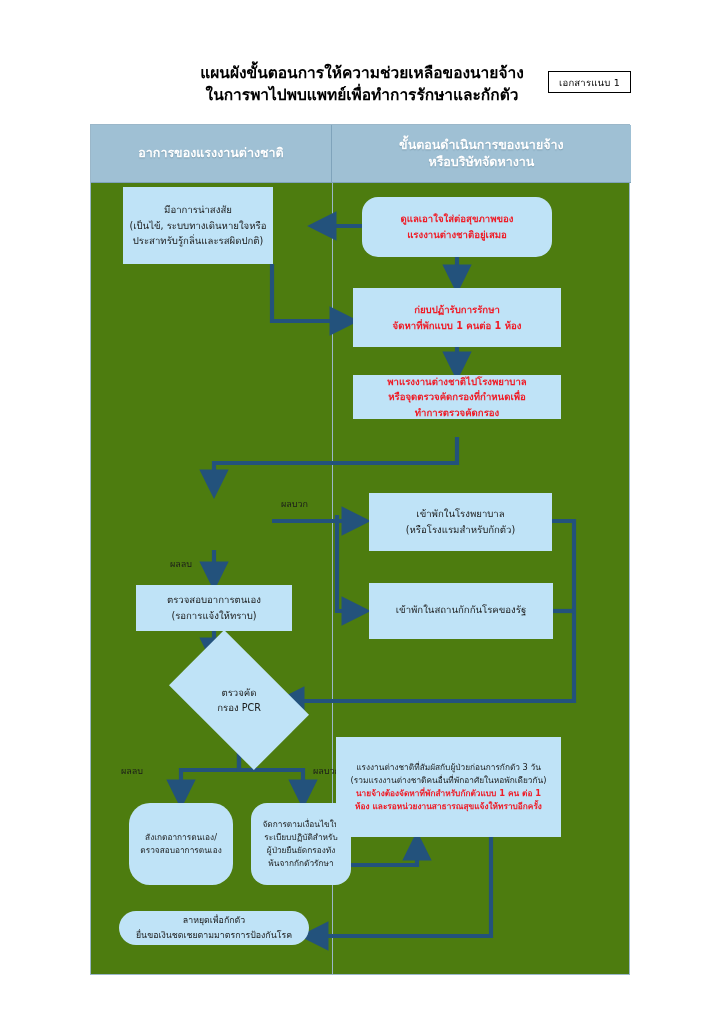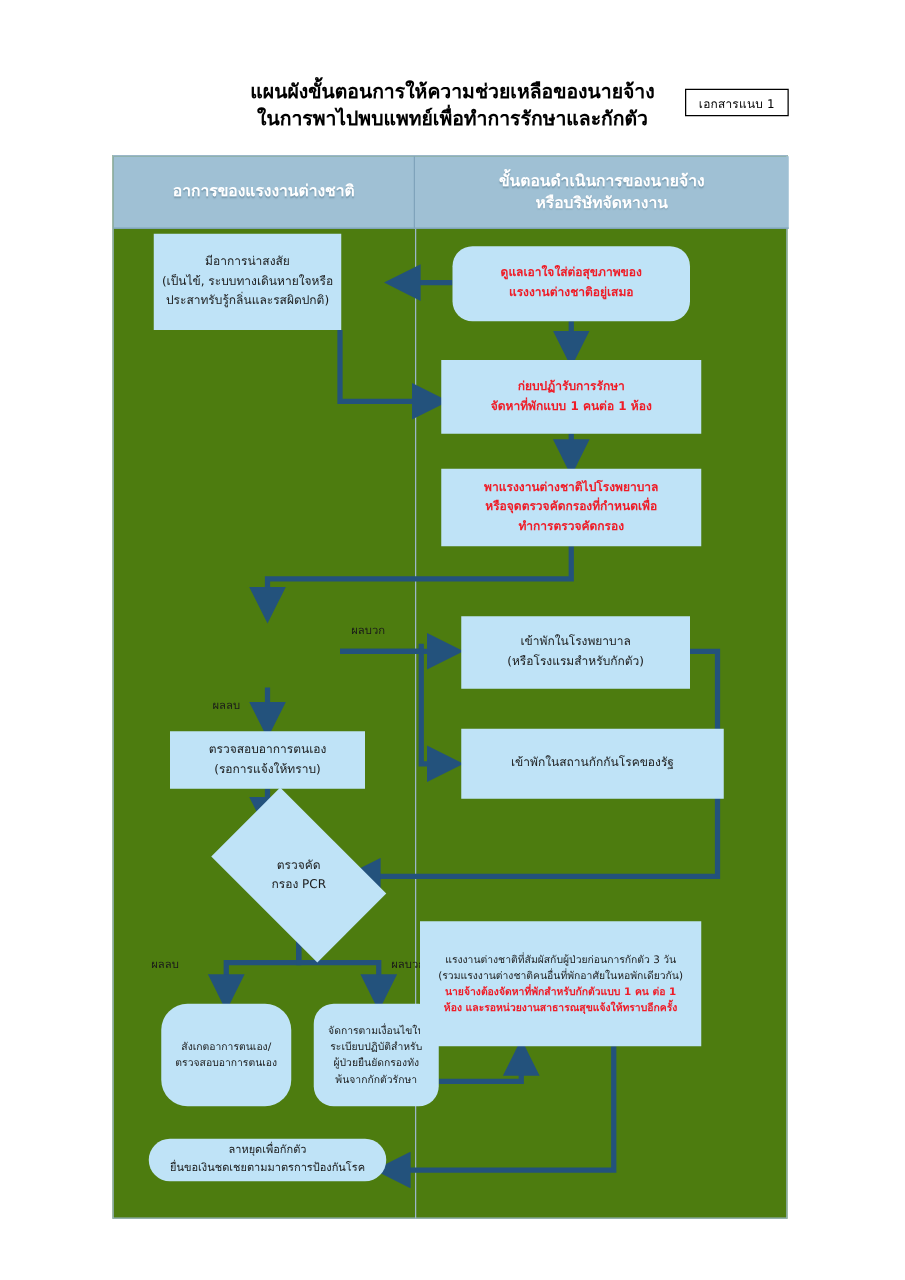--- a/index.html
+++ b/index.html
@@ -199,36 +199,36 @@
   <div class="node rounded red" style="left:271px; top:72px; width:190px; height:60px;">
     <span class="ln">ดูแลเอาใจใส่ต่อสุขภาพของ</span>
     <span class="ln">แรงงานต่างชาติอยู่เสมอ</span>
   </div>
 
   <div class="node red" style="left:262px; top:163px; width:208px; height:59px;">
     <span class="ln">ก่ยบปฏ้ารับการรักษา</span>
     <span class="ln">จัดหาที่พักแบบ 1 คนต่อ 1 ห้อง</span>
   </div>
 
-  <div class="node red" style="left:262px; top:250px; width:208px; height:62px;">
+  <div class="node red" style="left:262px; top:250px; width:208px; height:44px;">
     <span class="ln">พาแรงงานต่างชาติไปโรงพยาบาล</span>
     <span class="ln">หรือจุดตรวจคัดกรองที่กำหนดเพื่อ</span>
     <span class="ln">ทำการตรวจคัดกรอง</span>
   </div>
 
 
   <div class="edge-label" style="left:190px; top:372px;">ผลบวก</div>
   <div class="edge-label" style="left:79px; top:432px;">ผลลบ</div>
 
   <div class="node" style="left:278px; top:368px; width:183px; height:58px;">
     <span class="ln">เข้าพักในโรงพยาบาล</span>
     <span class="ln">(หรือโรงแรมสำหรับกักตัว)</span>
   </div>
 
-  <div class="node" style="left:278px; top:458px; width:210px; height:56px;font-family:Liberation Mono, monospace;">
+  <div class="node" style="left:278px; top:458px; width:184px; height:56px;font-family:Liberation Mono, monospace;">
     <span class="ln">เข้าพักในสถานกักกันโรคของรัฐ</span>
   </div>
 
   <div class="node" style="left:45px; top:460px; width:156px; height:46px;">
     <span class="ln">ตรวจสอบอาการตนเอง</span>
     <span class="ln">(รอการแจ้งให้ทราบ)</span>
   </div>
 
   <div class="diamond" style="left:88px; top:536px; width:120px; height:78px;">
     <div class="dshape"></div>

